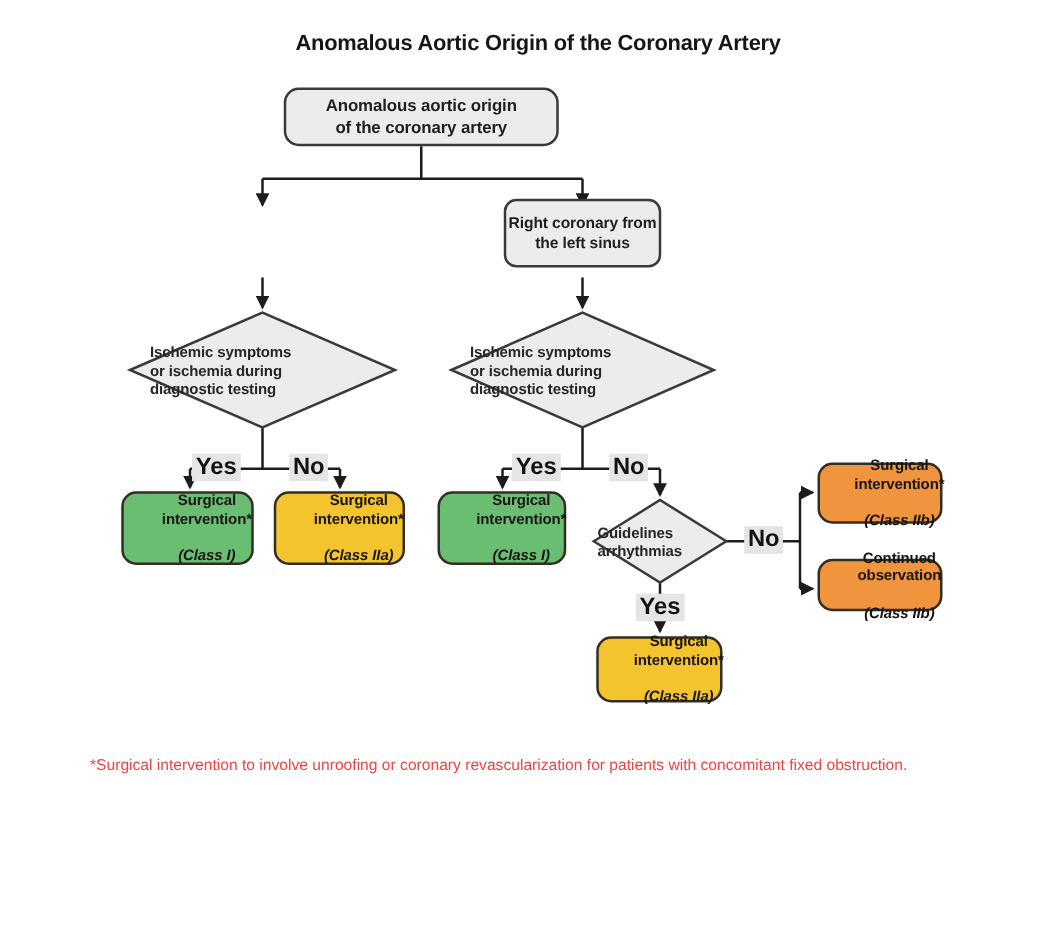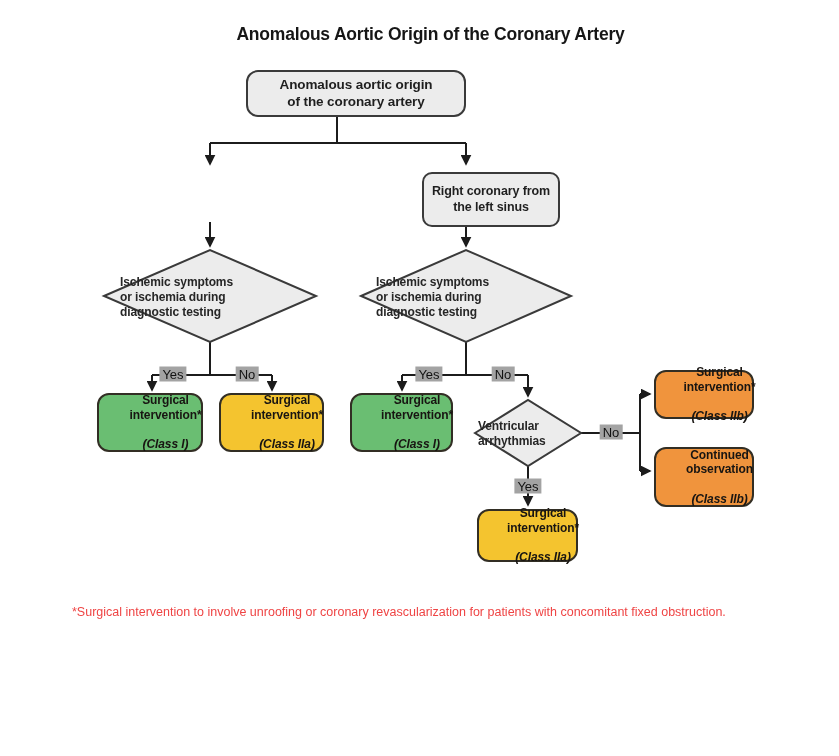--- a/index.html
+++ b/index.html
@@ -14,43 +14,42 @@
   .flow{position:absolute;left:0;top:0;width:839px;height:600px;}
   svg.edges{position:absolute;left:0;top:0;}
   .edge{stroke:var(--line-dark,#1c1c1c);stroke-width:2;fill:none;}
   .diamond{fill:var(--node-gray,#ececec);stroke:#3a3a3a;stroke-width:2;}
   #arrowhead path{fill:var(--line-dark,#1c1c1c);}
   .box{
     position:absolute;box-sizing:border-box;border:2px solid #3a3a3a;border-radius:10px;
     background:var(--node-gray,#ececec);display:flex;align-items:center;justify-content:center;
     text-align:center;font-weight:bold;white-space:pre-line;line-height:1.22;color:#1f1f1f;
     letter-spacing:-0.1px;
-    margin-left:19px;
   }
   .box.root{font-size:13.5px;border-radius:12px;}
   .box.branch{font-size:12.5px;}
   .cbox{
     position:absolute;box-sizing:border-box;border:2px solid #322e24;border-radius:12px;
     display:flex;flex-direction:column;align-items:center;justify-content:center;
     text-align:center;font-weight:bold;font-size:12px;line-height:1.22;color:#181512;
     letter-spacing:-0.1px;
     padding-left:31px;
   }
   .cbox .lines{white-space:pre-line;}
   .cbox .class-label{font-style:italic;margin-top:15px;}
   .green{background:var(--class-i-green,#6abe72);}
   .yellow{background:var(--class-iia-yellow,#f4c42f);}
   .orange{background:var(--class-iib-orange,#f0943d);}
   .dlabel{
     position:absolute;transform:translate(-50%,-50%);text-align:left;font-weight:bold;
     font-size:12px;line-height:1.25;white-space:pre-line;color:#262626;letter-spacing:-0.1px;
   }
   .elabel{
-    position:absolute;transform:translate(-50%,-50%);font-weight:normal;font-size:13px;
-    background:#a3a3a3;padding:0 3px;color:#121212;
+    position:absolute;transform:translate(-50%,-50%);font-weight:bold;font-size:19px;
+    background:#e5e5e5;padding:0 3px;color:#121212;
   }
   .footnote{
     position:absolute;left:72px;top:605px;width:740px;font-size:12.5px;color:#ef4444;
   }
   .caption{
     position:absolute;left:30px;top:676px;width:780px;font-size:19.5px;line-height:28px;
     text-align:justify;word-spacing:4px;color:#000;margin:0;
   }
   .cap-label{font-weight:bold;}
 </style>
@@ -89,30 +88,30 @@
 
       <polygon class="diamond" points="104,296 210,250 316,296 210,342"></polygon>
       <polygon class="diamond" points="361,296 466,250 571,296 466,342"></polygon>
       <polygon class="diamond" points="475,433 528,400 581,433 528,466"></polygon>
     </svg>
 
     <div class="box root" style="left:227px;top:70px;width:220px;height:47px;">Anomalous aortic origin
 of the coronary artery</div>
 
 
-    <div class="box branch" style="left:403px;top:172px;width:138px;height:55px;">Right coronary from
+    <div class="box branch" style="left:403px;top:159px;width:126px;height:55px;">Right coronary from
 the left sinus</div>
 
     <div class="dlabel" style="left:210px;top:297px;width:180px;">Ischemic symptoms
 or ischemia during
 diagnostic testing</div>
     <div class="dlabel" style="left:466px;top:297px;width:180px;">Ischemic symptoms
 or ischemia during
 diagnostic testing</div>
-    <div class="dlabel" style="left:528px;top:434px;width:100px;">Ventricular
+    <div class="dlabel" style="left:528px;top:434px;width:100px;">Guidelines
 arrhythmias</div>
 
     <div class="elabel" style="left:173px;top:374px;">Yes</div>
     <div class="elabel" style="left:247px;top:374px;">No</div>
     <div class="elabel" style="left:429px;top:374px;">Yes</div>
     <div class="elabel" style="left:503px;top:374px;">No</div>
     <div class="elabel" style="left:611px;top:432px;">No</div>
     <div class="elabel" style="left:528px;top:486px;">Yes</div>
 
     <div class="cbox green" style="left:97px;top:393px;width:106px;height:59px;">
@@ -138,21 +137,21 @@
 intervention*</span>
       <span class="class-label">(Class IIa)</span>
     </div>
 
     <div class="cbox orange" style="left:654px;top:370px;width:100px;height:49px;">
       <span class="lines">Surgical
 intervention*</span>
       <span class="class-label">(Class IIb)</span>
     </div>
 
-    <div class="cbox orange" style="left:654px;top:447px;width:100px;height:60px;">
+    <div class="cbox orange" style="left:654px;top:447px;width:100px;height:42px;">
       <span class="lines">Continued
 observation</span>
       <span class="class-label">(Class IIb)</span>
     </div>
 
   </div>
 
   <div class="footnote">*Surgical intervention to involve unroofing or coronary revascularization for patients with concomitant fixed obstruction.</div>
 
 

